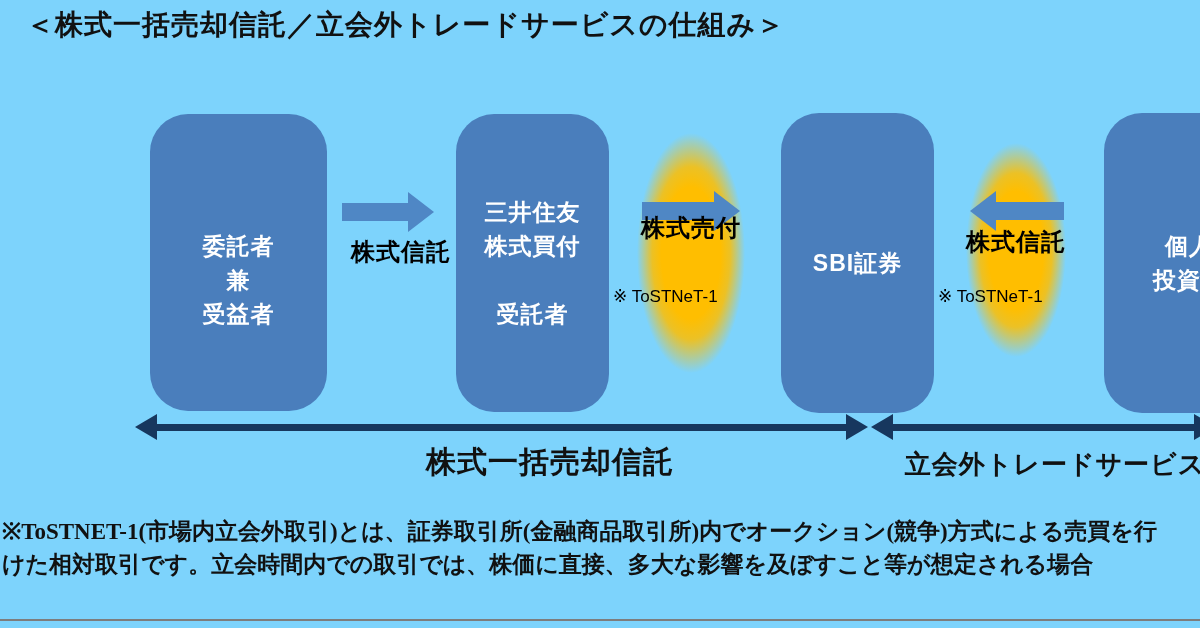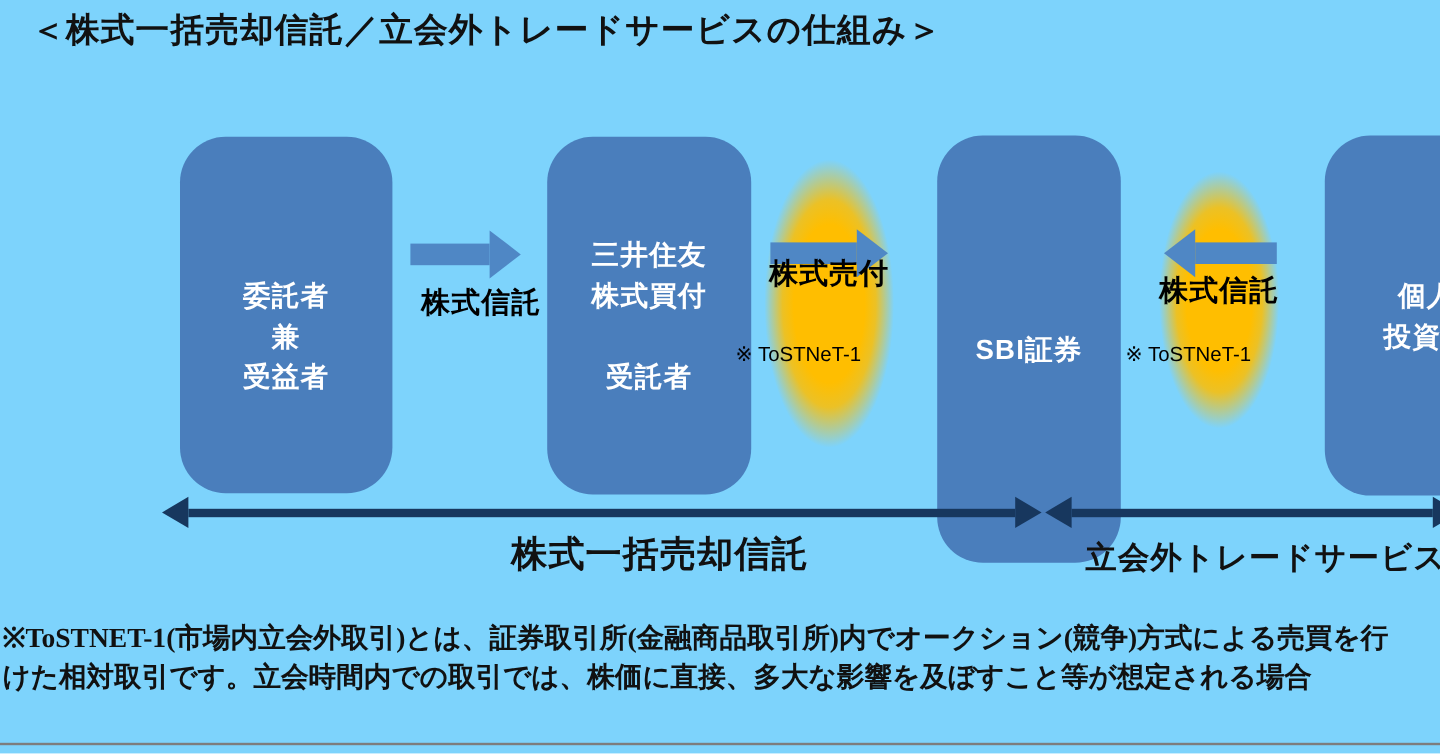--- a/index.html
+++ b/index.html
@@ -22,22 +22,22 @@
   }
   
   .node{
     position:absolute;background:var(--node-fill);border-radius:38px;
     color:var(--node-text);font-weight:bold;font-size:23px;
     display:flex;flex-direction:column;justify-content:center;align-items:center;
     text-align:center;letter-spacing:1px;
   }
   .node-line{height:34px;line-height:34px;white-space:nowrap;}
   .node-1{left:150px;top:114px;width:177px;height:297px;}
-  .node-2{left:456px;top:114px;width:170px;height:298px;}
-  .node-3{left:781px;top:113px;width:153px;height:356px;}
+  .node-2{left:456px;top:114px;width:153px;height:298px;}
+  .node-3{left:781px;top:113px;width:153px;height:300px;}
   .node-4{left:1104px;top:113px;width:170px;height:300px;}
   
   .block-arrow{position:absolute;display:flex;align-items:center;}
   .block-arrow .shaft{flex:1;height:18px;background:var(--arrow-fill);}
   .block-arrow .head-r{width:0;height:0;border-top:20px solid transparent;border-bottom:20px solid transparent;border-left:26px solid var(--arrow-fill);}
   .block-arrow .head-l{width:0;height:0;border-top:20px solid transparent;border-bottom:20px solid transparent;border-right:26px solid var(--arrow-fill);}
   .arrow-trust{left:342px;top:192px;width:92px;height:40px;}
   .arrow-sell{left:642px;top:191px;width:98px;height:40px;}
   .arrow-buy{left:970px;top:191px;width:94px;height:40px;}
   

